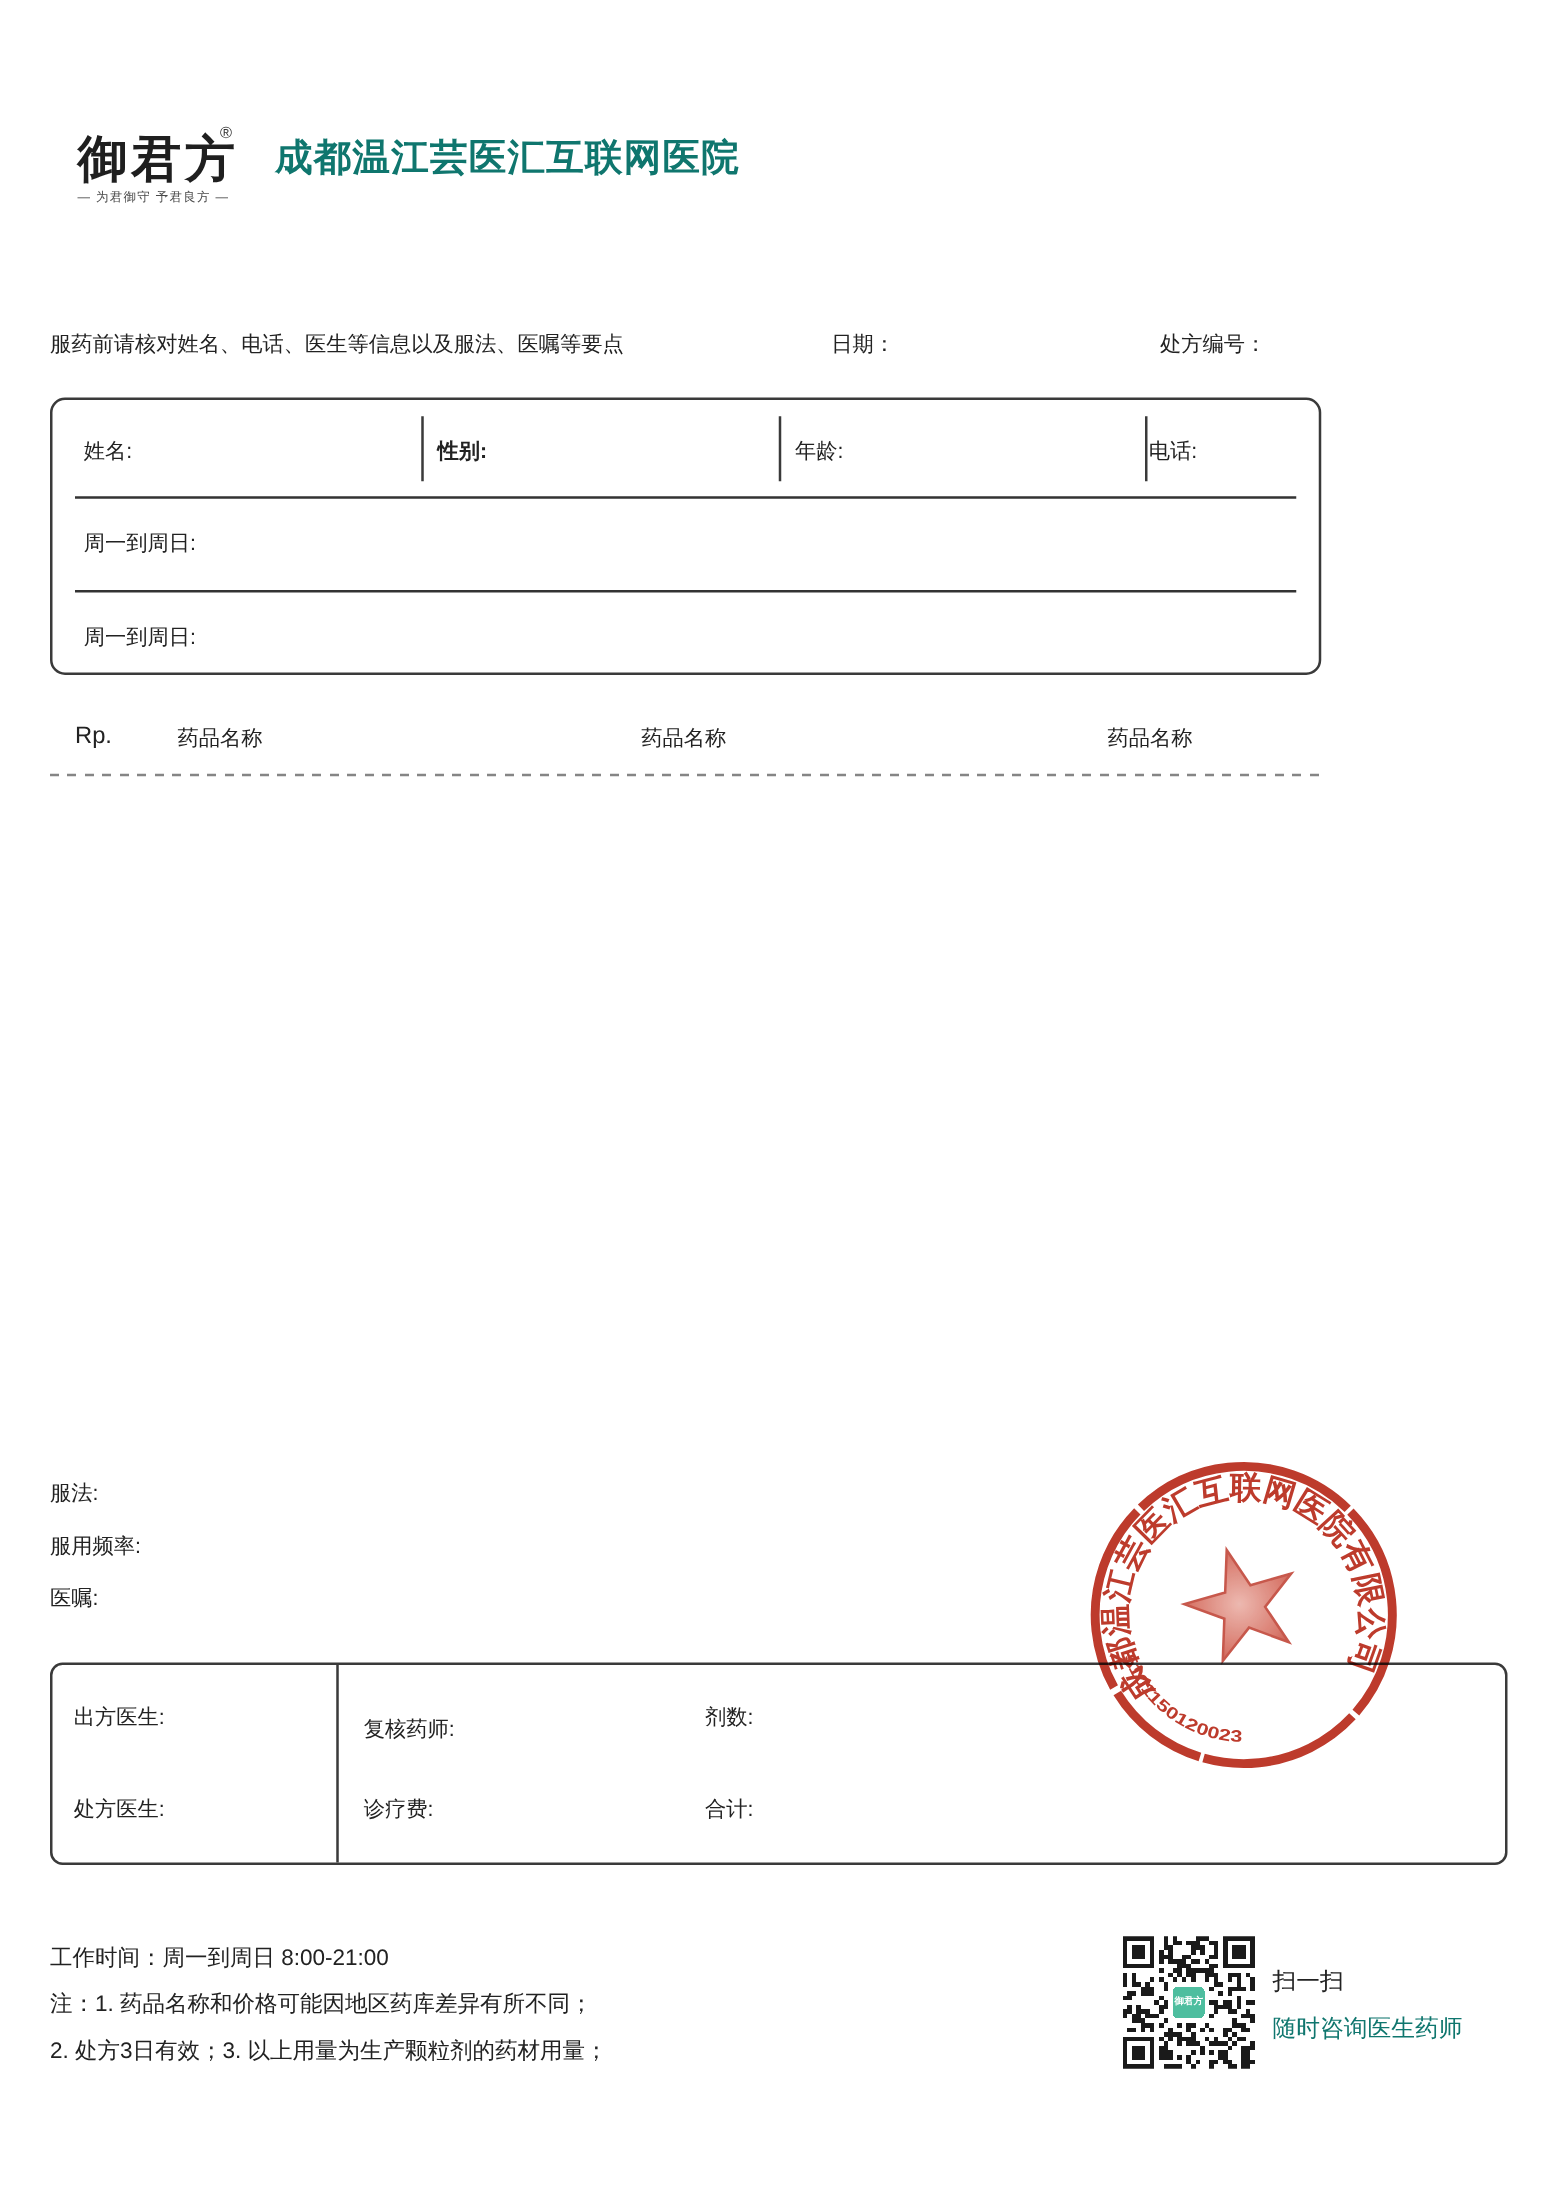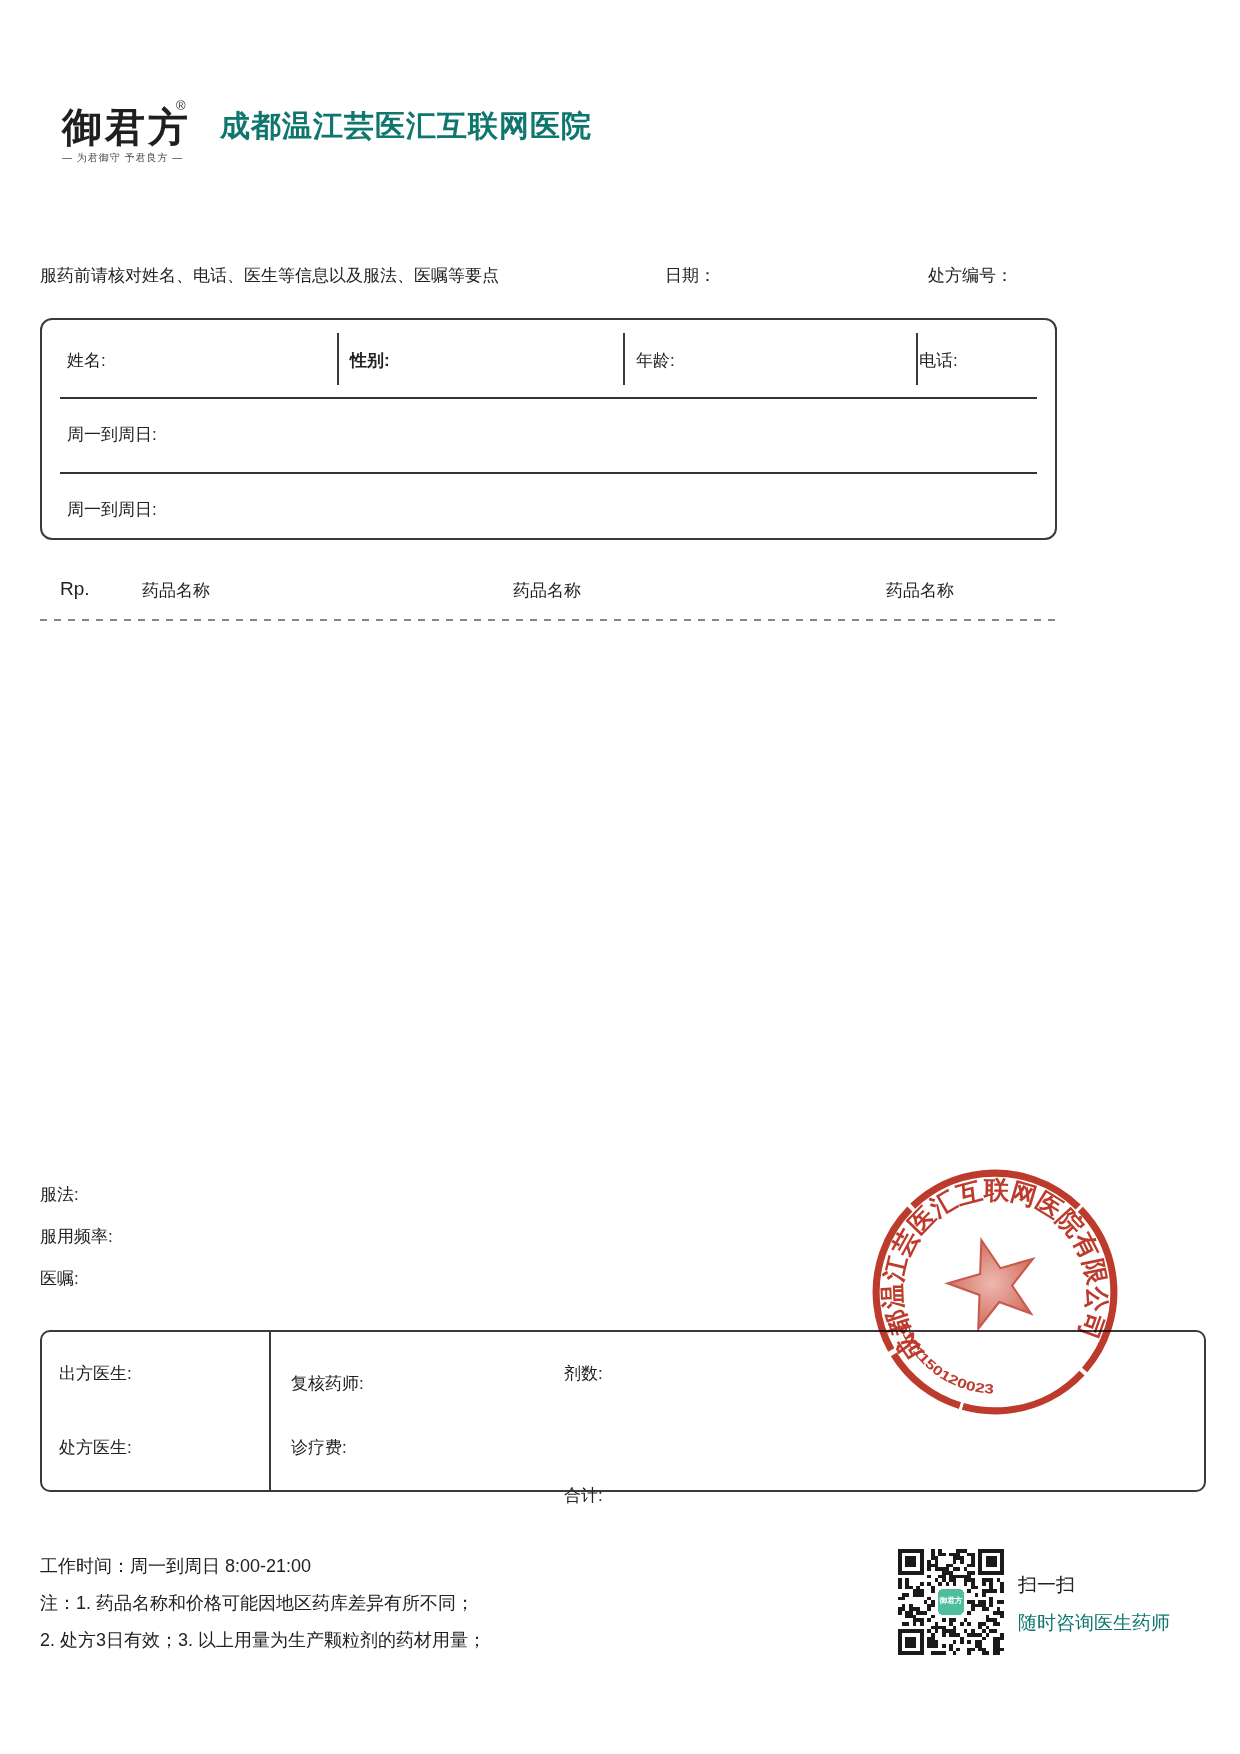--- a/index.html
+++ b/index.html
@@ -91,21 +91,21 @@
   <div class="usage-label" style="top:1225px;">服用频率:</div>
   <div class="usage-label" style="top:1267px;">医嘱:</div>
 
   <div class="doctor-box">
     <div class="db-div"></div>
     <div class="db-label" style="left:17px; top:30px;">出方医生:</div>
     <div class="db-label" style="left:249px; top:40px;text-align:center;">复核药师:</div>
     <div class="db-label" style="left:522px; top:30px;">剂数:</div>
     <div class="db-label" style="left:17px; top:104px;">处方医生:</div>
     <div class="db-label" style="left:249px; top:104px;">诊疗费:</div>
-    <div class="db-label" style="left:522px; top:104px;margin-top:48px;">合计:</div>
+    <div class="db-label" style="left:522px; top:104px;">合计:</div>
   </div>
 
   <div class="stamp">
     <svg width="254" height="254" viewBox="0 0 250 250">
       <defs>
         <radialGradient id="starFill" cx="50%" cy="50%" r="60%">
           <stop offset="0%" stop-color="#e8a69b"></stop>
           <stop offset="70%" stop-color="#cf5747"></stop>
           <stop offset="100%" stop-color="#b82a1a"></stop>
         </radialGradient>

